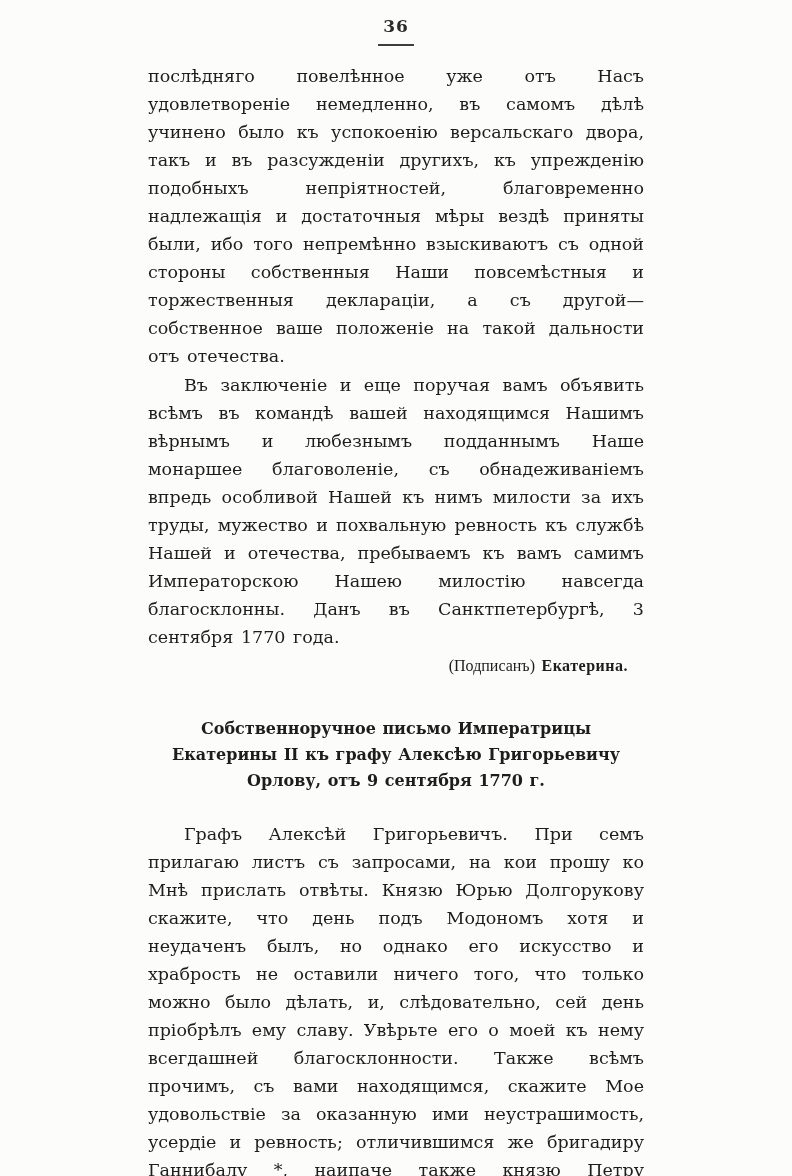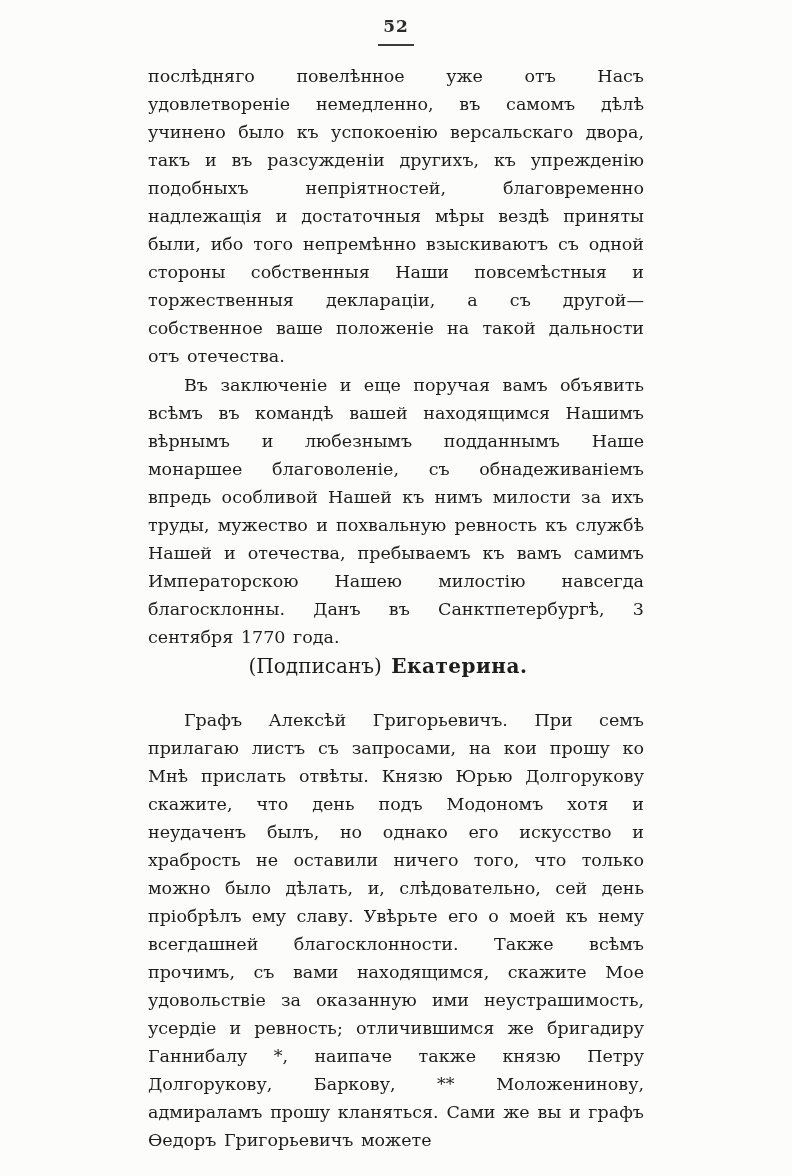--- a/index.html
+++ b/index.html
@@ -38,24 +38,25 @@
     text-align: justify;
     word-spacing: 2px;
   }
   .text-block p {
     margin: 1px;
   }
   .indent {
     text-indent: 36px;
   }
   .signature {
-    text-align: center;
+    text-align: right;
     padding-right: 16px;
     margin-top: 2px;
-    font-size: 20px;
+    font-size: 16px;
+    font-family: Liberation Serif, serif;
   }
   .signature .sig-name {
     font-weight: 700;
     letter-spacing: 0.5px;
   }
   .section-heading {
     width: 500px;
     margin: 36px auto 0 auto;
     text-align: center;
     font-weight: 700;
@@ -65,29 +66,30 @@
   }
   .letter-paragraph {
     margin-top: 26px !important;
   }
 </style>
 </head>
 <body>
 
 <div class="page">
 
-  <div class="page-number">52</div>
+  <div class="page-number">36</div>
   <div class="page-number-rule"></div>
 
   <div class="text-block">
     <p>послѣдняго повелѣнное уже отъ Насъ удовлетвореніе немедленно, въ самомъ дѣлѣ учинено было къ успокоенію версальскаго двора, такъ и въ разсужденіи другихъ, къ упрежденію подобныхъ непріятностей, благовременно надлежащія и достаточныя мѣры вездѣ приняты были, ибо того непремѣнно взыскиваютъ съ одной стороны собственныя Наши повсемѣстныя и торжественныя деклараціи, а съ другой—собственное ваше положеніе на такой дальности отъ отечества.</p>
     <p class="indent">Въ заключеніе и еще поручая вамъ объявить всѣмъ въ командѣ вашей находящимся Нашимъ вѣрнымъ и любезнымъ подданнымъ Наше монаршее благоволеніе, съ обнадеживаніемъ впредь особливой Нашей къ нимъ милости за ихъ труды, мужество и похвальную ревность къ службѣ Нашей и отечества, пребываемъ къ вамъ самимъ Императорскою Нашею милостію навсегда благосклонны. Данъ въ Санктпетербургѣ, 3 сентября 1770 года.</p>
     <p class="signature">
       <span>(Подписанъ)</span><span class="sig-name"> Екатерина.</span>
     </p>
   </div>
 
+  <div class="section-heading">Собственноручное письмо Императрицы Екатерины II къ графу Алексѣю Григорьевичу Орлову, отъ 9 сентября 1770 г.</div>
 
   <div class="text-block">
     <p class="indent letter-paragraph">Графъ Алексѣй Григорьевичъ. При семъ прилагаю листъ съ запросами, на кои прошу ко Мнѣ прислать отвѣты. Князю Юрью Долгорукову скажите, что день подъ Модономъ хотя и неудаченъ былъ, но однако его искусство и храбрость не оставили ничего того, что только можно было дѣлать, и, слѣдовательно, сей день пріобрѣлъ ему славу. Увѣрьте его о моей къ нему всегдашней благосклонности. Также всѣмъ прочимъ, съ вами находящимся, скажите Мое удовольствіе за оказанную ими неустрашимость, усердіе и ревность; отличившимся же бригадиру Ганнибалу *, наипаче также князю Петру Долгорукову, Баркову, ** Моложенинову, адмираламъ прошу кланяться. Сами же вы и графъ Ѳедоръ Григорьевичъ можете</p>
   </div>
 
 </div>
 
 </body></html>

